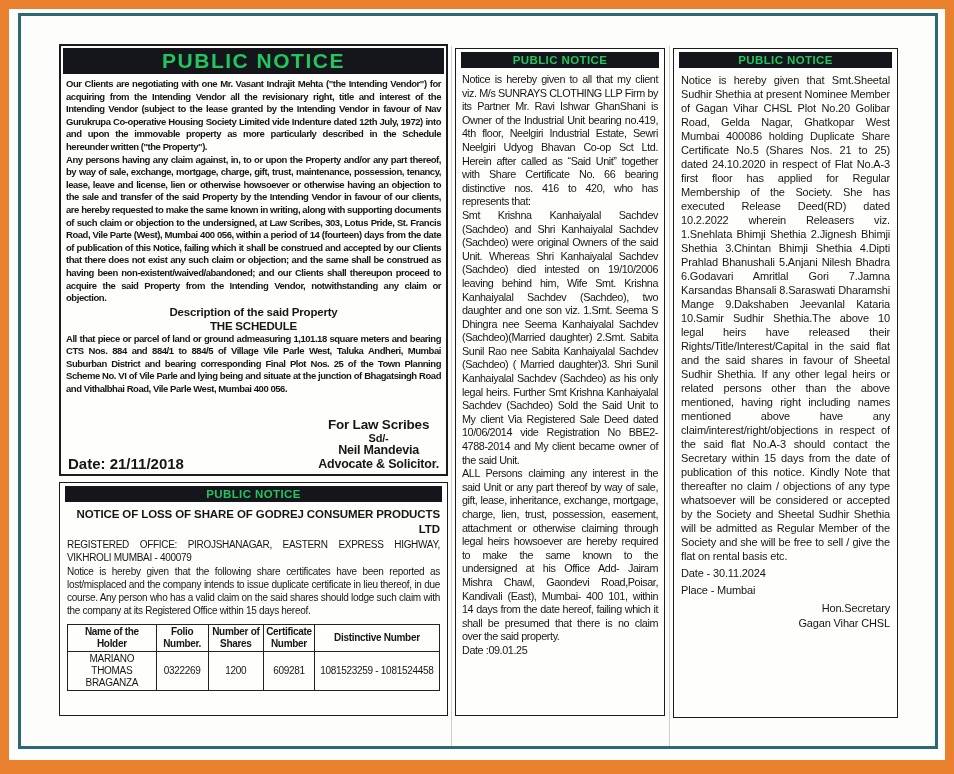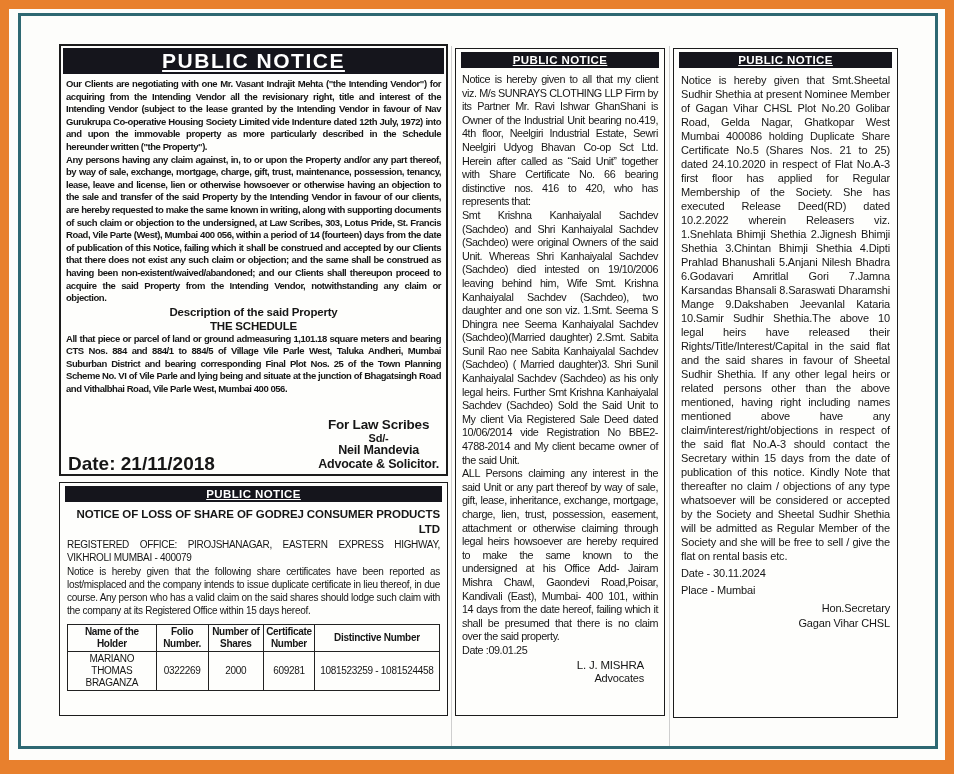--- a/index.html
+++ b/index.html
@@ -14,32 +14,32 @@
   .rule-1{left:451px;} .rule-2{left:669px;}
 
   .col{position:absolute;}
   .col1{left:59px;top:44px;width:389px;}
   .col2{left:455px;top:48px;width:210px;}
   .col3{left:673px;top:48px;width:225px;}
 
   .nbox{border:2px solid #1c1c1c;background:#fefefc;box-sizing:border-box;overflow:hidden;}
   .nbox.thin{border-width:1.5px;}
 
-  .bar{background:#15151c;color:#ffffff;text-align:center;font-weight:bold;text-decoration:underline;}
+  .bar{background:#15151c;color:#22c55e;text-align:center;font-weight:bold;}
   .bar-big{margin:2px;height:26px;line-height:26px;font-size:21px;letter-spacing:1.5px;}
   .bar-small{margin:3px 5px 2px 5px;height:16px;line-height:16px;font-size:11.5px;letter-spacing:.4px;}
 
   
   .mehta{height:432px;display:flex;flex-direction:column;}
   .mehta-body{padding:2px 5px 3px 5px;flex:1;display:flex;flex-direction:column;
     font-weight:bold;font-size:9.5px;line-height:12.6px;letter-spacing:-0.45px;text-align:justify;}
   .mehta-body p{margin:0;}
   .center-h{text-align:center;font-size:11.5px;line-height:14px;letter-spacing:-0.2px;margin:1px 0;}
   .sig-row{margin-top:auto;display:flex;justify-content:space-between;align-items:flex-end;padding:0 2px;}
-  .date-big{font-size:19px;letter-spacing:0;}
+  .date-big{font-size:15px;letter-spacing:0;}
   .sig-block{text-align:center;letter-spacing:-0.2px;}
   .sig-for{font-size:13.5px;line-height:14px;}
   .sig-sd{font-size:11px;line-height:12px;}
   .sig-name{font-size:12.5px;line-height:13px;}
   .sig-role{font-size:12.5px;line-height:14px;}
 
   
   .godrej{margin-top:6px;height:234px;}
   .godrej-inner{padding:2px 7px 3px 7px;font-size:10px;line-height:13px;letter-spacing:-0.3px;}
   .godrej-head{font-weight:bold;text-align:right;font-size:11.5px;line-height:15px;letter-spacing:-0.1px;margin:1px 0 1px 0;}
@@ -115,42 +115,38 @@
             <tr>
           <th>Name of the Holder</th>
           <th>Folio Number.</th>
           <th>Number of Shares</th>
           <th>Certificate Number</th>
           <th>Distinctive Number</th>
         </tr>
         <tr>
           <td>MARIANO THOMAS BRAGANZA</td>
           <td>0322269</td>
-          <td>2000</td>
+          <td>1200</td>
           <td>609281</td>
           <td>1081523259 - 1081524458</td>
         </tr>
       </tbody>
         </table>
     </div>
   </div>
 </div>
 
 <div class="col col2">
   <div class="nbox thin sunrays">
     <div class="bar bar-small">PUBLIC NOTICE</div>
     <div class="sunrays-body">
       <p>Notice is hereby given to all that my client viz. M/s SUNRAYS CLOTHING LLP Firm by its Partner Mr. Ravi Ishwar GhanShani is Owner of the Industrial Unit bearing no.419, 4th floor, Neelgiri Industrial Estate, Sewri Neelgiri Udyog Bhavan Co-op Sct Ltd. Herein after called as “Said Unit” together with Share Certificate No. 66 bearing distinctive nos. 416 to 420, who has represents that:</p>
       <p>Smt Krishna Kanhaiyalal Sachdev (Sachdeo) and Shri Kanhaiyalal Sachdev (Sachdeo) were original Owners of the said Unit. Whereas Shri Kanhaiyalal Sachdev (Sachdeo) died intested on 19/10/2006 leaving behind him, Wife Smt. Krishna Kanhaiyalal Sachdev (Sachdeo), two daughter and one son viz. 1.Smt. Seema S Dhingra nee Seema Kanhaiyalal Sachdev (Sachdeo)(Married daughter) 2.Smt. Sabita Sunil Rao nee Sabita Kanhaiyalal Sachdev (Sachdeo) ( Married daughter)3. Shri Sunil Kanhaiyalal Sachdev (Sachdeo) as his only legal heirs. Further Smt Krishna Kanhaiyalal Sachdev (Sachdeo) Sold the Said Unit to My client Via Registered Sale Deed dated 10/06/2014 vide Registration No BBE2-4788-2014 and My client became owner of the said Unit.</p>
       <p>ALL Persons claiming any interest in the said Unit or any part thereof by way of sale, gift, lease, inheritance, exchange, mortgage, charge, lien, trust, possession, easement, attachment or otherwise claiming through legal heirs howsoever are hereby required to make the same known to the undersigned at his Office Add- Jairam Mishra Chawl, Gaondevi Road,Poisar, Kandivali (East), Mumbai- 400 101, within 14 days from the date hereof, failing which it shall be presumed that there is no claim over the said property.</p>
       <p class="sun-date">Date :09.01.25</p>
-      <div class="sun-sig">
-        <div class="nm">L. J. MISHRA</div>
-        <div class="rl">Advocates</div>
-      </div>
     </div>
   </div>
 </div>
 
 <div class="col col3">
   <div class="nbox thin shethia">
     <div class="bar bar-small">PUBLIC NOTICE</div>
     <div class="shethia-body">
       <p>Notice is hereby given that Smt.Sheetal Sudhir Shethia at present Nominee Member of Gagan Vihar CHSL Plot No.20 Golibar Road, Gelda Nagar, Ghatkopar West Mumbai 400086 holding Duplicate Share Certificate No.5 (Shares Nos. 21 to 25) dated 24.10.2020 in respect of Flat No.A-3 first floor has applied for Regular Membership of the Society. She has executed Release Deed(RD) dated 10.2.2022 wherein Releasers viz. 1.Snehlata Bhimji Shethia 2.Jignesh Bhimji Shethia 3.Chintan Bhimji Shethia 4.Dipti Prahlad Bhanushali 5.Anjani Nilesh Bhadra 6.Godavari Amritlal Gori 7.Jamna Karsandas Bhansali 8.Saraswati Dharamshi Mange 9.Dakshaben Jeevanlal Kataria 10.Samir Sudhir Shethia.The above 10 legal heirs have released their Rights/Title/Interest/Capital in the said flat and the said shares in favour of Sheetal Sudhir Shethia. If any other legal heirs or related persons other than the above mentioned, having right including names mentioned above have any claim/interest/right/objections in respect of the said flat No.A-3 should contact the Secretary within 15 days from the date of publication of this notice. Kindly Note that thereafter no claim / objections of any type whatsoever will be considered or accepted by the Society and Sheetal Sudhir Shethia will be admitted as Regular Member of the Society and she will be free to sell / give the flat on rental basis etc.</p>
       <p class="sh-date">Date - 30.11.2024</p>

